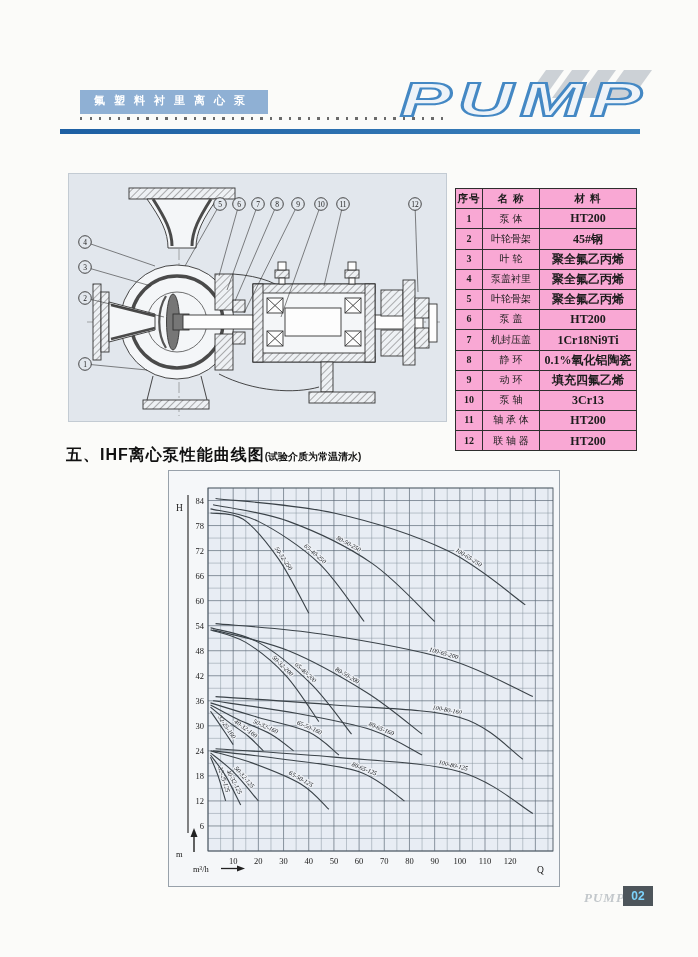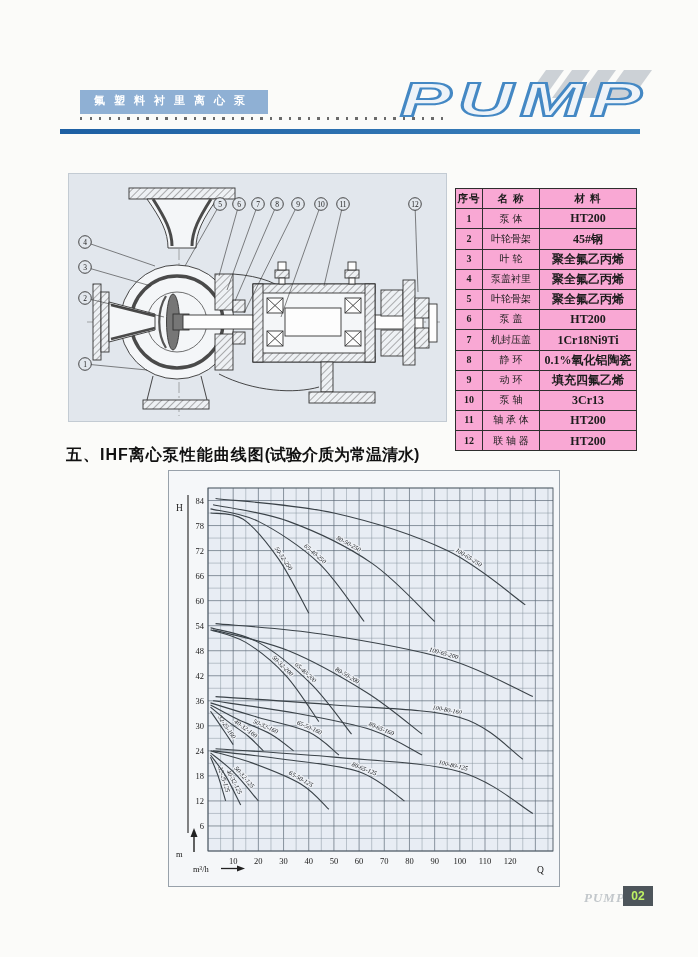--- a/index.html
+++ b/index.html
@@ -12,40 +12,40 @@
   .dots{position:absolute;left:80px;top:117px;width:370px;height:3px;
         background:repeating-linear-gradient(to right,#6a6a6a 0 2.2px,transparent 2.2px 9.5px);}
   .logo-svg{position:absolute;left:396px;top:68px;}
   .bluebar{position:absolute;left:60px;top:129px;width:580px;height:5px;
            background:linear-gradient(to right,#1d5fa3,#3c82bd);}
   
   .sec-title{position:absolute;left:66px;font-size:16px;font-weight:bold;color:#111;
              letter-spacing:1px;white-space:nowrap;}
   #sec4-title{top:143px;}
   #sec5-title{top:445px;}
-  .sub{font-size:16px;letter-spacing:0;}
+  .sub{font-size:10px;letter-spacing:0;}
   
   .diagram-box{position:absolute;left:68px;top:173px;width:377px;height:247px;
                background:#e2e7ed;border:1px solid #c3cbd3;}
   
   .parts-table{position:absolute;left:455px;top:188px;width:181px;border-collapse:collapse;
                background:#f9a8d4;font-size:10px;table-layout:fixed;}
   .parts-table th,.parts-table td{border:1.3px solid #2e2e2e;text-align:center;height:19.2px;
                padding:0 1px;line-height:1.05;overflow:hidden;white-space:nowrap;}
   .parts-table th{font-weight:bold;font-size:10.5px;letter-spacing:1px;}
   .parts-table td.mat{font-family:"Liberation Serif",serif;font-weight:bold;font-size:12px;}
   .parts-table td.no{font-family:"Liberation Serif",serif;font-weight:bold;}
   
   .chart-box{position:absolute;left:168px;top:470px;width:390px;height:415px;
              background:#f5f7f9;border:1px solid #98a1aa;}
   
   .wm{position:absolute;left:584px;top:890px;font-family:"Liberation Serif",serif;
       font-style:italic;font-weight:bold;font-size:13px;color:#c2c7cb;letter-spacing:1px;}
   .pagenum{position:absolute;left:623px;top:886px;width:30px;height:20px;background:#4d555b;
-      color:#bef264;font-weight:bold;font-size:12px;text-align:center;line-height:20px;
+      color:#7dd3fc;font-weight:bold;font-size:12px;text-align:center;line-height:20px;
       font-family:"Liberation Sans",sans-serif;}
 </style>
 </head>
 <body>
 
 <div class="page">
 
   <div class="tag">氟塑料衬里离心泵</div>
   <div class="dots"></div>
   <svg class="logo-svg" width="258" height="60" viewBox="0 0 258 60">

